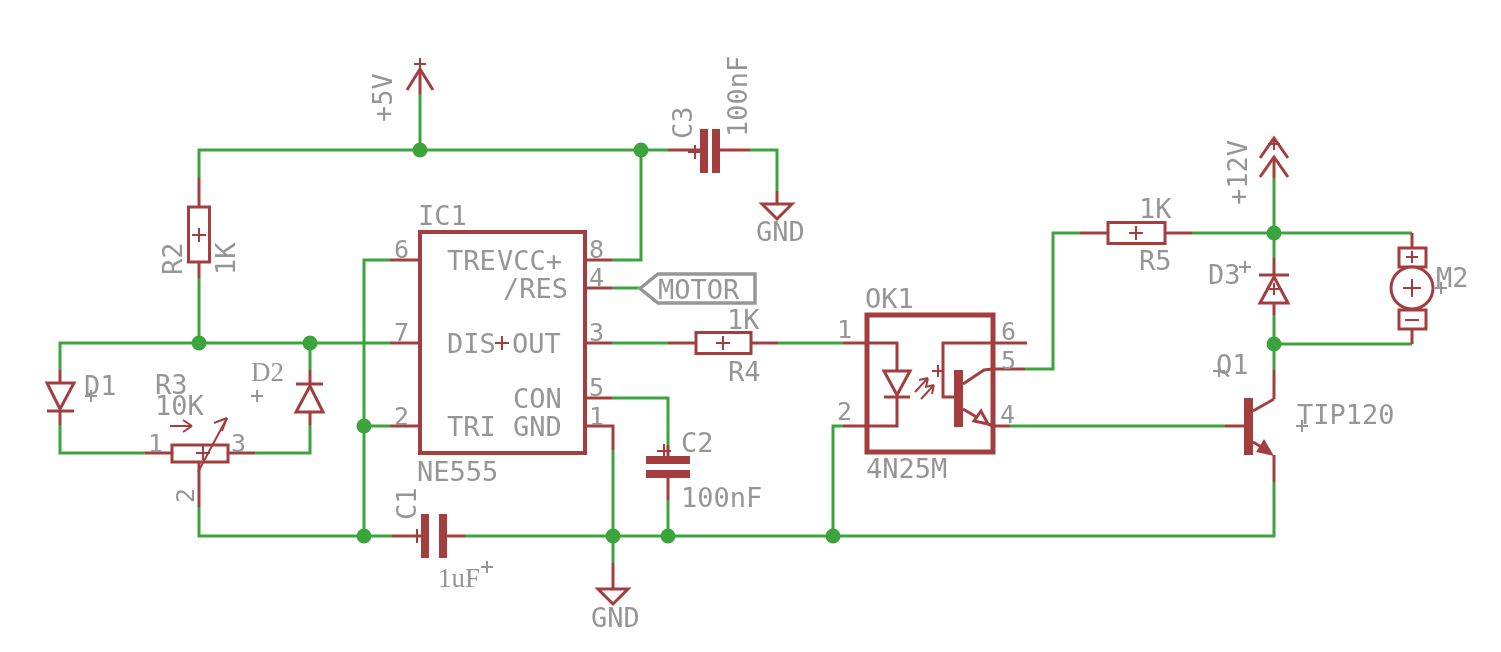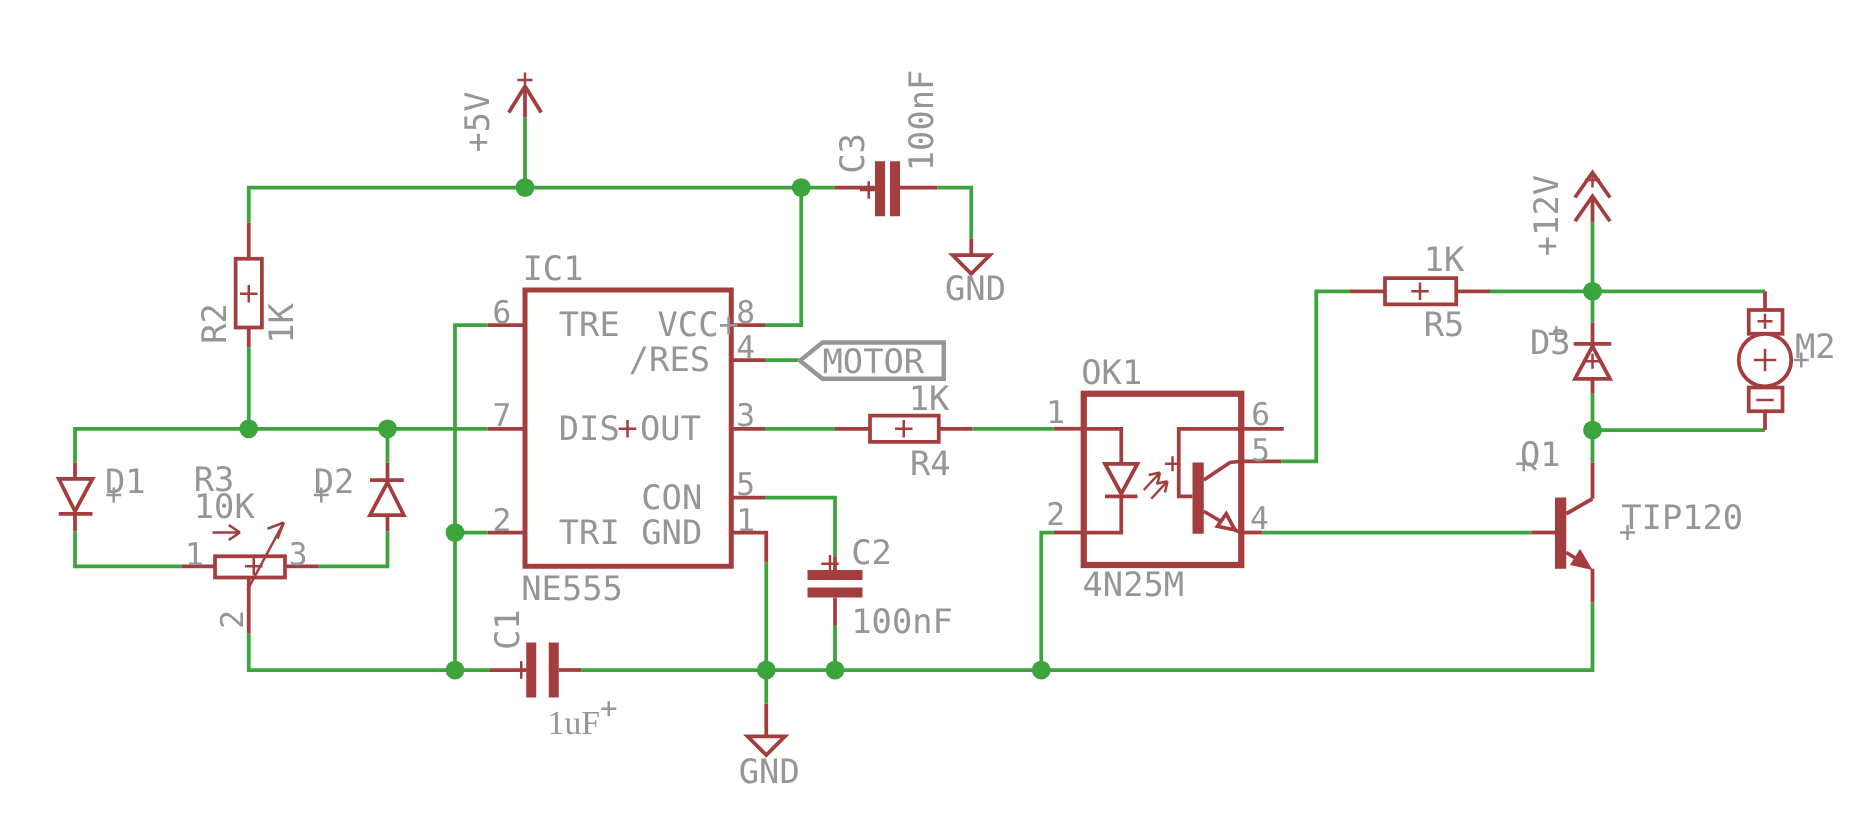--- a/index.html
+++ b/index.html
@@ -252,21 +252,21 @@
 
 <div class="vlbl" style="left:369px;top:122px;">+5V</div>
 <div class="vlbl" style="left:1224px;top:205px;">+12V</div>
 <div class="lbl" style="left:756px;top:218px;">GND</div>
 <div class="lbl" style="left:591px;top:604px;">GND</div>
 <div class="lbl" style="left:658px;top:276px;">MOTOR</div>
 
 <div class="lbl" style="left:418px;top:202px;">IC1</div>
 <div class="lbl" style="left:417px;top:458px;">NE555</div>
 <div class="lbl" style="left:447px;top:247px;">TRE</div>
-<div class="lbl" style="left:497px;top:247px;margin-left:29px;">VCC+</div>
+<div class="lbl" style="left:497px;top:247px;">VCC+</div>
 <div class="lbl" style="left:503px;top:275px;">/RES</div>
 <div class="lbl" style="left:447px;top:330px;">DIS</div>
 <div class="lbl" style="left:512px;top:330px;text-align:center;">OUT</div>
 <div class="lbl" style="left:513px;top:385px;">CON</div>
 <div class="lbl" style="left:447px;top:413px;">TRI</div>
 <div class="lbl" style="left:513px;top:413px;">GND</div>
 <div class="lbl pinnum" style="left:394px;top:237px;">6</div>
 <div class="lbl pinnum" style="left:394px;top:320px;">7</div>
 <div class="lbl pinnum" style="left:394px;top:404px;">2</div>
 <div class="lbl pinnum" style="left:589px;top:237px;">8</div>
@@ -298,20 +298,20 @@
 <div class="lbl" style="left:1139px;top:247px;">R5</div>
 
 <div class="vlbl" style="left:393px;top:520px;">C1</div>
 <div class="lbl" style="left:438px;top:565px;font-family:Liberation Serif, serif;">1uF</div>
 <div class="lbl" style="left:681px;top:429px;">C2</div>
 <div class="lbl" style="left:681px;top:484px;">100nF</div>
 <div class="vlbl" style="left:669px;top:139px;">C3</div>
 <div class="vlbl" style="left:724px;top:137px;">100nF</div>
 
 <div class="lbl" style="left:84px;top:372px;">D1</div>
-<div class="lbl" style="left:251px;top:372px;">D2</div>
-<div class="lbl" style="left:1208px;top:261px;margin-left:16px;">D3</div>
+<div class="lbl" style="left:251px;top:359px;font-family:Liberation Serif, serif;">D2</div>
+<div class="lbl" style="left:1208px;top:261px;">D3</div>
 
 <div class="lbl" style="left:1216px;top:351px;">Q1</div>
 <div class="lbl" style="left:1297px;top:401px;">TIP120</div>
 <div class="lbl" style="left:1436px;top:264px;">M2</div>
 
 </div>
 
 </body></html>

